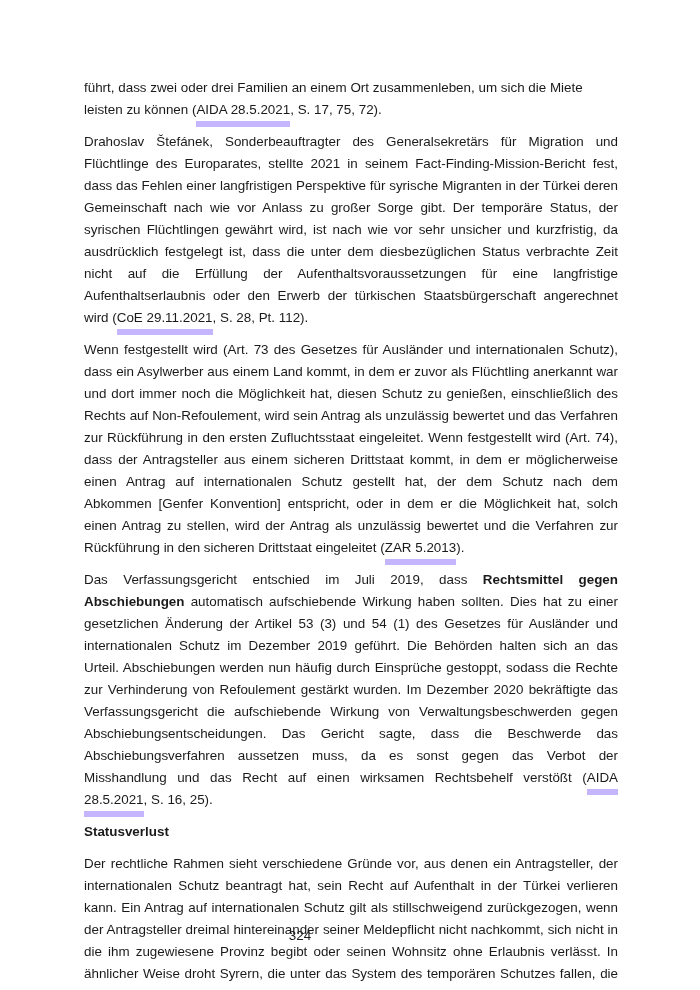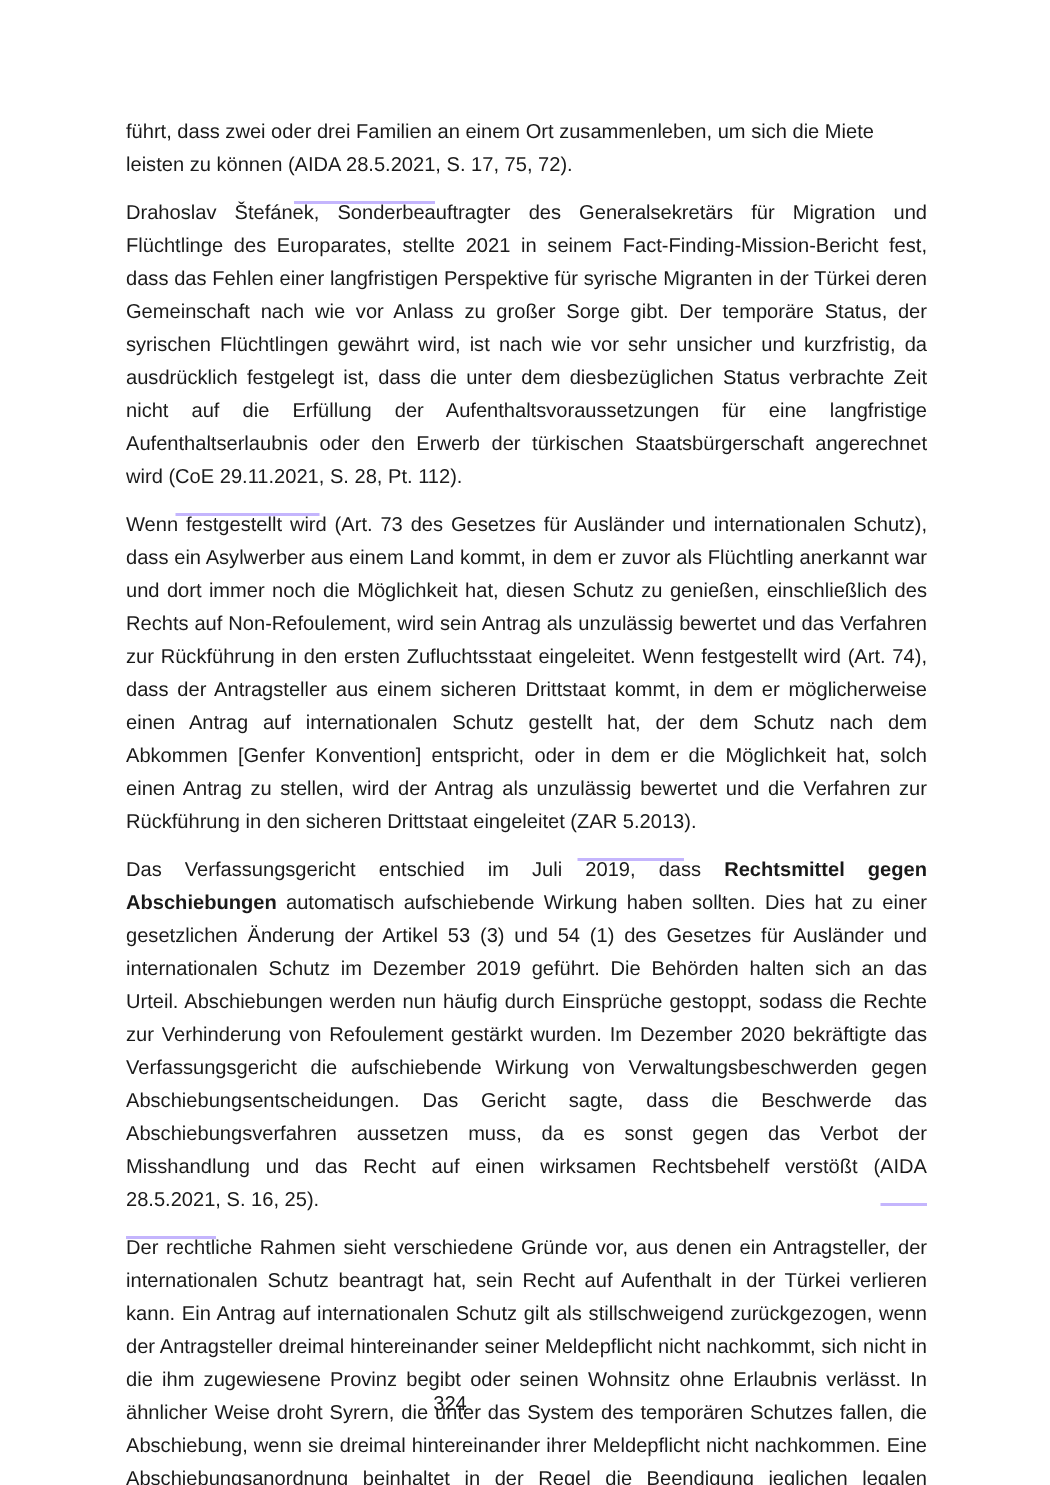--- a/index.html
+++ b/index.html
@@ -5,21 +5,21 @@
     html, body { margin: 0; padding: 0; background: #ffffff; }
     body { width: 700px; height: 990px; position: relative; overflow: hidden; }
     .page {
       position: absolute; left: 84px; top: 77px; width: 534px;
       font-family: "Liberation Sans", sans-serif;
       font-size: 13.4px; line-height: 22px; color: #1a1a1a;
     }
     p { margin: 0 0 10px 0; text-align: justify; hyphens: manual; }
     .ref {
       color: #1a1a1a; text-decoration: none;
-      border-bottom: 2px solid #c4b5fd; padding-bottom: 17px;
+      border-bottom: 6px solid #c4b5fd; padding-bottom: 4px;
     }
     b { font-weight: bold; }
     h3 { font-size: 13.4px; font-weight: bold; margin: 6px 0 10px 0; line-height: 22px; }
     .pagenum {
       position: absolute; left: 0; width: 600px; top: 928px; text-align: center;
       font-family: Liberation Sans, sans-serif; font-size: 13.4px; color: #1a1a1a;
     }
     .p1 { text-align: left; }
   </style>
 </head>
@@ -27,17 +27,18 @@
 
 <div class="page">
   <p class="p1"><span>führt, dass zwei oder drei Familien an einem Ort zusammenleben, um sich die Miete leisten zu können (</span><a class="ref">AIDA 28.5.2021</a><span>, S. 17, 75, 72).</span></p>
 
   <p><span>Drahoslav Štefánek, Sonderbeauftragter des Generalsekretärs für Migration und Flüchtlinge des Europarates, stellte 2021 in seinem Fact-Finding-Mission-Bericht fest, dass das Fehlen einer langfristigen Perspektive für syrische Migranten in der Türkei deren Gemeinschaft nach wie vor Anlass zu großer Sorge gibt. Der temporäre Status, der syrischen Flüchtlingen gewährt wird, ist nach wie vor sehr unsicher und kurzfristig, da ausdrücklich festgelegt ist, dass die unter dem diesbezüglichen Status verbrachte Zeit nicht auf die Erfüllung der Aufenthaltsvoraussetzungen für eine langfristige Aufenthaltserlaubnis oder den Erwerb der türkischen Staatsbürgerschaft angerechnet wird (</span><a class="ref">CoE 29.11.2021</a><span>, S. 28, Pt. 112).</span></p>
 
   <p><span>Wenn festgestellt wird (Art. 73 des Gesetzes für Ausländer und internationalen Schutz), dass ein Asylwerber aus einem Land kommt, in dem er zuvor als Flüchtling anerkannt war und dort immer noch die Möglichkeit hat, diesen Schutz zu genießen, einschließlich des Rechts auf Non-Refoulement, wird sein Antrag als unzulässig bewertet und das Verfahren zur Rückführung in den ersten Zufluchtsstaat eingeleitet. Wenn festgestellt wird (Art. 74), dass der Antragsteller aus einem sicheren Drittstaat kommt, in dem er möglicherweise einen Antrag auf internationalen Schutz gestellt hat, der dem Schutz nach dem Abkommen [Genfer Konvention] entspricht, oder in dem er die Möglichkeit hat, solch einen Antrag zu stellen, wird der Antrag als unzulässig bewertet und die Verfahren zur Rückführung in den sicheren Drittstaat eingeleitet (</span><a class="ref">ZAR 5.2013</a><span>).</span></p>
 
   <p><span>Das Verfassungsgericht entschied im Juli 2019, dass </span><b>Rechtsmittel gegen Abschiebungen</b><span> automatisch aufschiebende Wirkung haben sollten. Dies hat zu einer gesetzlichen Änderung der Artikel 53 (3) und 54 (1) des Gesetzes für Ausländer und internationalen Schutz im Dezem­ber 2019 geführt. Die Behörden halten sich an das Urteil. Abschiebungen werden nun häufig durch Einsprüche gestoppt, sodass die Rechte zur Verhinderung von Refoulement gestärkt wurden. Im Dezember 2020 bekräftigte das Verfassungsgericht die aufschiebende Wirkung von Verwaltungsbeschwerden gegen Abschiebungsentscheidungen. Das Gericht sagte, dass die Beschwerde das Abschiebungsverfahren aussetzen muss, da es sonst gegen das Verbot der Misshandlung und das Recht auf einen wirksamen Rechtsbehelf verstößt (</span><a class="ref">AIDA 28.5.2021</a><span>, S. 16, 25).</span></p>
 
+  <h3>Statusverlust</h3>
 
   <p><span>Der rechtliche Rahmen sieht verschiedene Gründe vor, aus denen ein Antragsteller, der inter­nationalen Schutz beantragt hat, sein Recht auf Aufenthalt in der Türkei verlieren kann. Ein Antrag auf internationalen Schutz gilt als stillschweigend zurückgezogen, wenn der Antragsteller dreimal hintereinander seiner Meldepflicht nicht nachkommt, sich nicht in die ihm zugewiesene Provinz begibt oder seinen Wohnsitz ohne Erlaubnis verlässt. In ähnlicher Weise droht Syrern, die unter das System des temporären Schutzes fallen, die Abschiebung, wenn sie dreimal hin­tereinander ihrer Meldepflicht nicht nachkommen. Eine Abschiebungsanordnung beinhaltet in der Regel die Beendigung jeglichen legalen Aufenthaltsrechts in der Türkei. Eine Abschiebung droht auch bei illegaler Beschäftigung sowie illegaler Ein- oder Ausreise (</span></p>
 </div>
 
 <div class="pagenum">324</div>
 
 </body></html>

